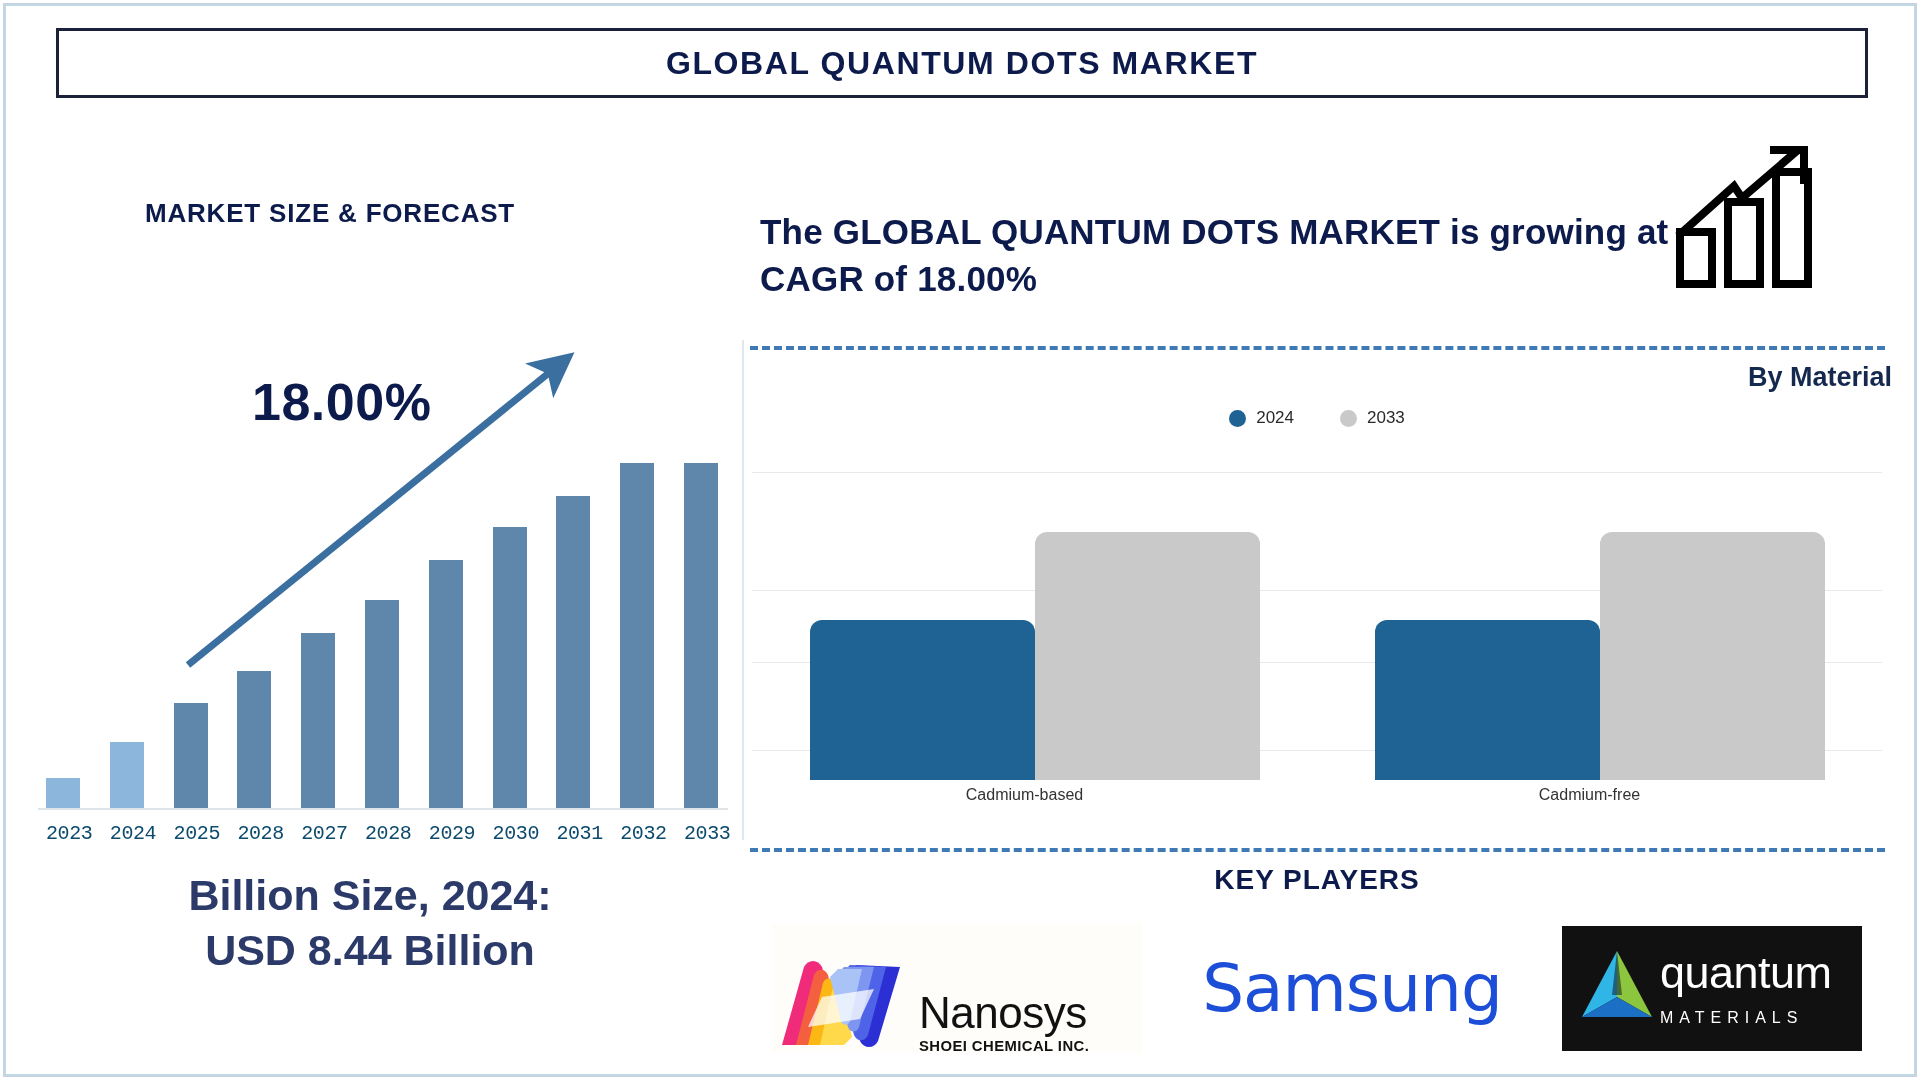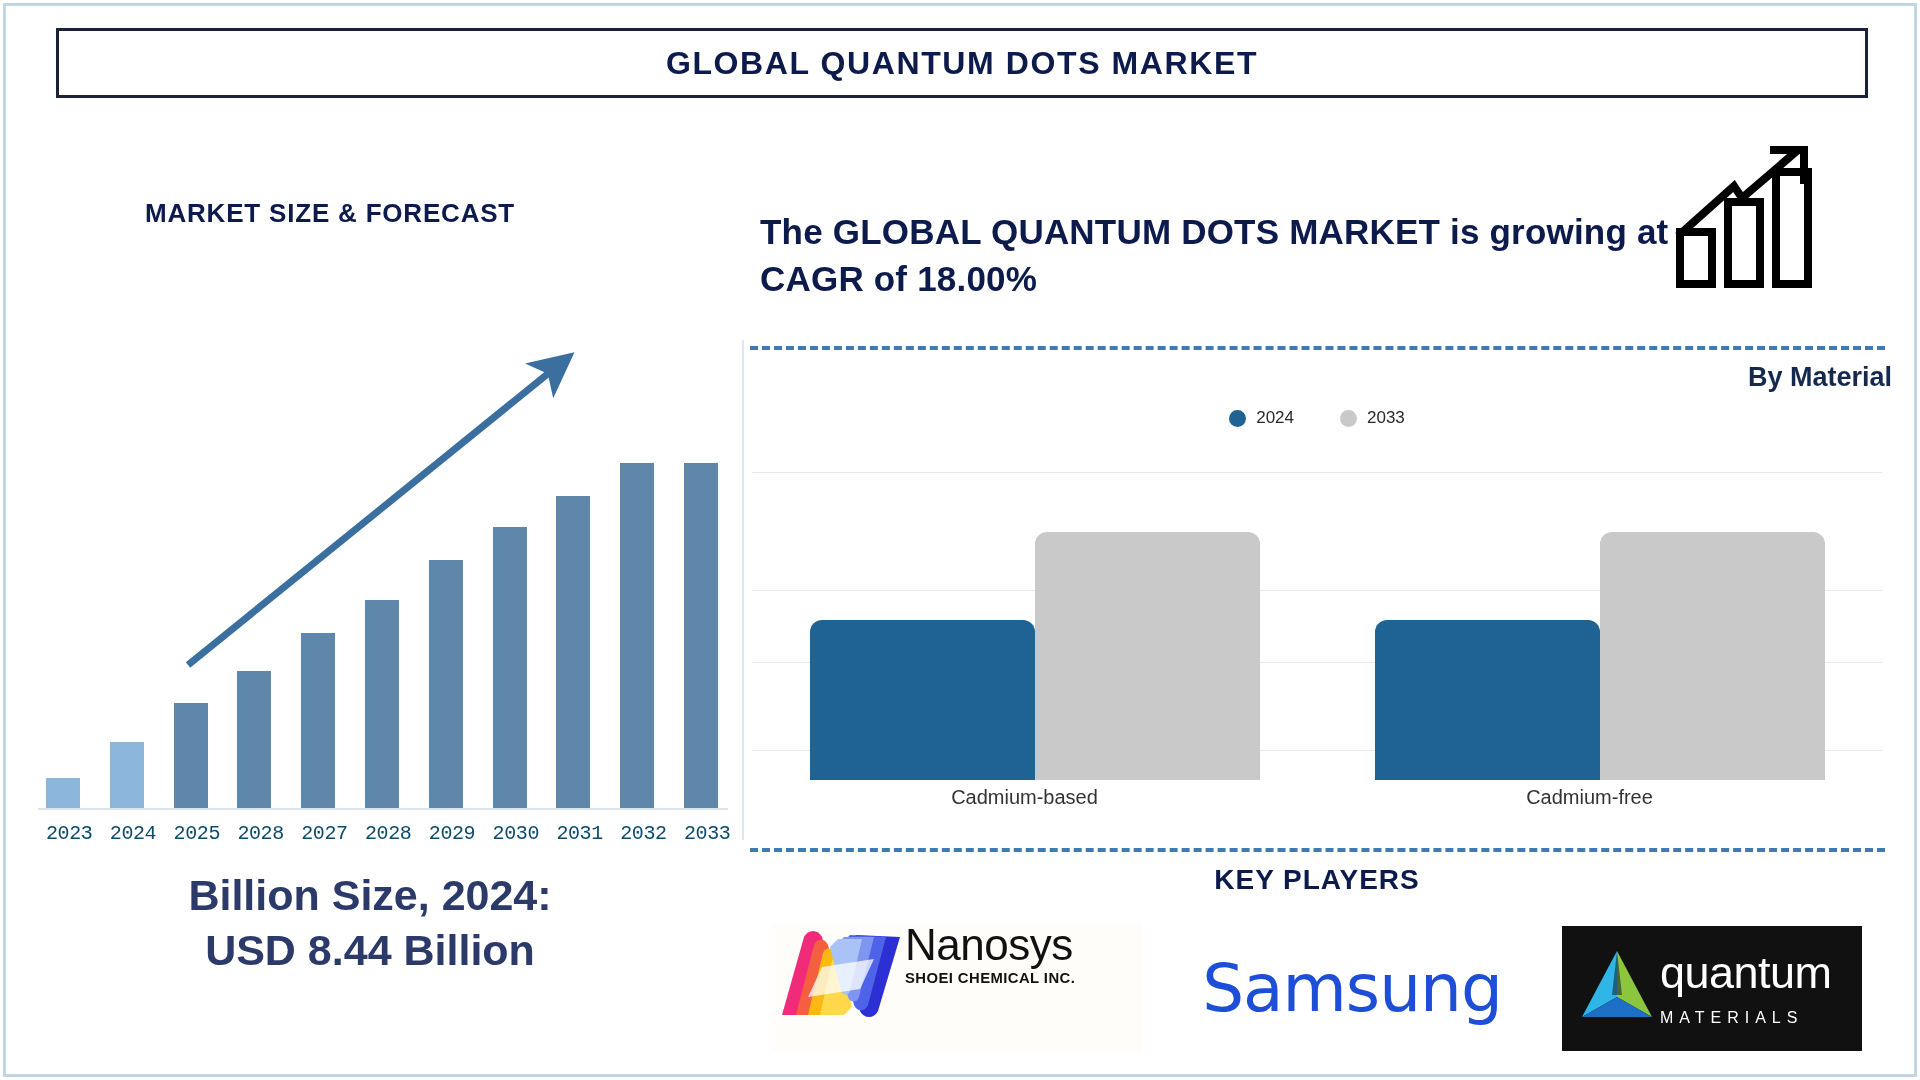--- a/index.html
+++ b/index.html
@@ -233,21 +233,21 @@
   .mat-labels {
     position: absolute;
     left: 0; top: 636px;
     width: 1130px;
     display: flex;
     justify-content: space-around;
   }
   .mat-label {
     width: 460px;
     text-align: center;
-    font-size: 20px;
+    font-size: 16px;
     color: #333333;
   }
 
   .key-players-title {
     position: absolute;
     left: 0; top: 714px;
     width: 1150px;
     text-align: center;
     font-size: 28px;
     font-weight: bold;
@@ -262,22 +262,22 @@
     display: flex;
     align-items: center;
     justify-content: space-around;
   }
 
   
   .logo-nanosys {
     width: 370px; height: 130px;
     background: #fffdfa;
     display: flex;
-    align-items: flex-start;
-    gap: 2px;
+    align-items: flex-end;
+    gap: 16px;
     padding-left: 6px;
     box-sizing: border-box;
   }
   .nanosys-mark { width: 125px; height: 100px; flex: none; }
   .nanosys-words { display: flex; flex-direction: column; line-height: 1; }
   .nanosys-name {
     font-size: 44px;
     font-weight: normal;
     color: #111111;
     letter-spacing: -0.5px;
@@ -332,20 +332,21 @@
   <div class="outer-frame"></div>
 
   <div class="title-box">
     <div class="title-text">GLOBAL QUANTUM DOTS MARKET</div>
   </div>
 
   <div class="left-panel">
 
     <div class="section-head">MARKET SIZE &amp; FORECAST</div>
 
+    <div class="cagr-big">18.00%</div>
 
     <div class="forecast-chart">
       <div class="fc-baseline"></div>
 
       <div class="bars-row">
         <div class="bar light" style="height:30px"></div>
         <div class="bar light" style="height:66px"></div>
         <div class="bar" style="height:105px"></div>
         <div class="bar" style="height:137px"></div>
         <div class="bar" style="height:175px"></div>

